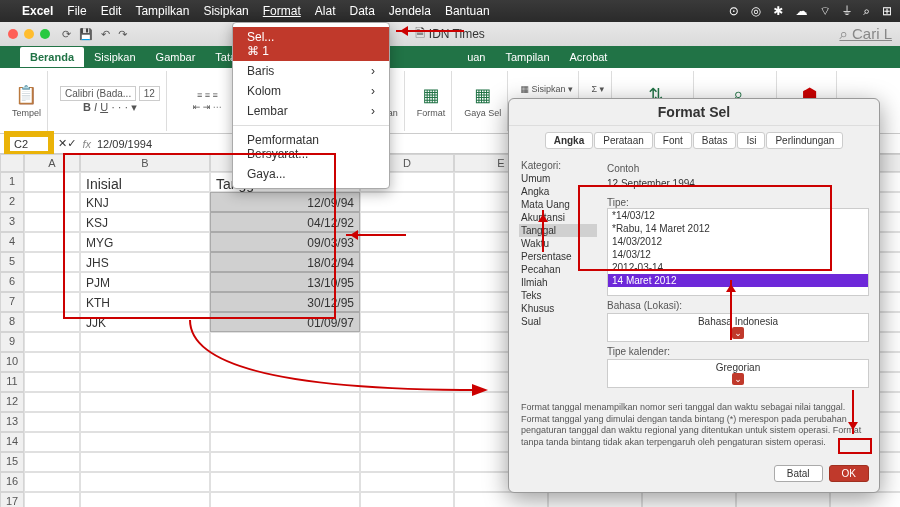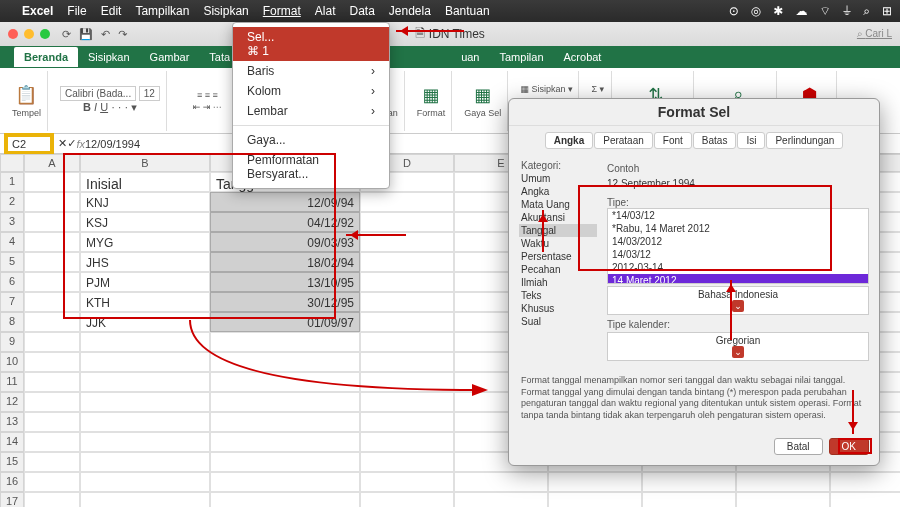--- a/index.html
+++ b/index.html
@@ -12,37 +12,37 @@
     .menubar .right { margin-left: auto; display: flex; gap: 12px; align-items: center; }
     .menubar .right span { font-size: 12px; }
     
     
     .titlebar { background: linear-gradient(#e8e8e8, #dadada); height: 24px; display: flex; align-items: center; padding: 0 8px; position: relative; }
     .traffic { display: flex; gap: 6px; }
     .traffic span { width: 10px; height: 10px; border-radius: 50%; display: block; }
     .traffic .r { background: #ff5f57; } .traffic .y { background: #ffbd2e; } .traffic .g { background: #28c940; }
     .titlebar .title { position: absolute; left: 50%; transform: translateX(-50%); display: flex; align-items: center; gap: 4px; font-size: 12px; color: #333; }
     .titlebar .qat { display: flex; gap: 8px; margin-left: 12px; color: #555; }
-    .titlebar .csearch { margin-left: auto; color: #888; font-size: 10px; text-decoration: underline; }
-    
-    
-    .ribbon-tabs { background: #217346; height: 22px; display: flex; align-items: center; padding-left: 14px; }
+    .titlebar .csearch { margin-left: auto; color: #888; font-size: 15px; text-decoration: underline; }
+    
+    
+    .ribbon-tabs { background: #217346; height: 22px; display: flex; align-items: center; padding-left: 20px; }
     .ribbon-tabs span { color: #fff; padding: 4px 10px; font-size: 11px; cursor: pointer; }
     .ribbon-tabs .active { background: #fff; color: #217346; font-weight: 600; border-radius: 2px 2px 0 0; }
     
     
     .ribbon { background: #fff; height: 66px; border-bottom: 1px solid #ccc; display: flex; align-items: center; padding: 4px 6px; gap: 6px; }
     .rgroup { display: flex; flex-direction: column; align-items: center; gap: 2px; font-size: 9px; color: #555; border-right: 1px solid #ddd; padding: 0 6px; height: 60px; justify-content: center; }
     .rgroup .icon { font-size: 18px; color: #217346; }
     .fontbox { border: 1px solid #ccc; padding: 1px 4px; font-size: 10px; background: #fff; }
     
     
     .fbar { height: 20px; border-bottom: 1px solid #ccc; display: flex; align-items: center; font-size: 11px; }
-    .fbar .nbox { border: 4px solid #eab308; padding: 1px 4px; width: 50px; margin: 0 4px; }
-    .fbar .fx { color: #888; font-style: italic; margin: 0 0; }
+    .fbar .nbox { border: 6px solid #eab308; padding: 1px 4px; width: 50px; margin: 0 4px; }
+    .fbar .fx { color: #888; font-style: italic; margin: 0 6px; }
     
     
     .grid { display: grid; grid-template-columns: 24px 56px 130px 150px 94px 94px 94px 94px 94px 94px; font-size: 12px; }
     .ch, .rh { background: #f0f0f0; border: 1px solid #d4d4d4; text-align: center; padding: 2px; color: #555; font-size: 11px; }
     .cell { border: 1px solid #e0e0e0; padding: 3px 5px; height: 20px; background: #fff; }
     .cell.sel { background: #d0d0d0; border-color: #aaa; text-align: right; }
     .cell.head { font-size: 14px; }
     
     
     .hl-red { position: absolute; border: 2px solid #c00; pointer-events: none; }
@@ -64,21 +64,21 @@
     .dialog .dtitle { text-align: center; font-size: 14px; font-weight: 600; padding: 5px; border-bottom: 1px solid #ddd; }
     .dialog .tabs { display: flex; justify-content: center; gap: 1px; padding: 6px; }
     .dialog .tabs span { padding: 2px 8px; border: 1px solid #ccc; background: #fff; border-radius: 3px; font-size: 10px; }
     .dialog .tabs .act { background: #fff; font-weight: 600; }
     .dialog .body { display: flex; padding: 4px 10px; gap: 10px; }
     .dialog .catcol { width: 78px; }
     .dialog .catcol div { padding: 1px 2px; cursor: pointer; }
     .dialog .catcol .sel { background: #d0d0d0; }
     .dialog .rcol { flex: 1; }
     .dialog .rcol .lbl { font-size: 10px; color: #555; margin-top: 4px; }
-    .dialog .listbox { border: 1px solid #ccc; background: #fff; height: 76px; overflow: auto; }
+    .dialog .listbox { border: 1px solid #ccc; background: #fff; height: 88px; overflow: auto; }
     .dialog .listbox div { padding: 1px 4px; }
     .dialog .listbox .sel { background: #6d28d9; color: #fff; }
     .dialog .combo { border: 1px solid #ccc; background: #fff; padding: 2px 4px; display: flex; justify-content: space-between; align-items: center; margin-top: 2px; flex-direction: column; }
     .dialog .combo .dd { color: #fff; background: #c0392b; border-radius: 2px; width: 12px; height: 12px; text-align: center; line-height: 12px; font-size: 9px;}
     .dialog .desc { font-size: 9px; color: #555; padding: 10px 12px; line-height: 1.3; }
     .dialog .btns { display: flex; justify-content: flex-end; gap: 6px; padding: 6px 10px 10px; }
     .dialog .btn { border: 1px solid #aaa; padding: 2px 12px; border-radius: 3px; background: #fff; cursor: pointer; font-size: 10px; }
     .dialog .btn.ok { background: #c0392b; border-color: #a03020; color: #fff; }
     
     
@@ -433,24 +433,24 @@
   <div class="item">
       <span>Kolom</span>
       <span>›</span>
     </div>
   <div class="item">
       <span>Lembar</span>
       <span>›</span>
     </div>
   <div class="sep"></div>
   <div class="item">
+      <span>Pemformatan Bersyarat...</span>
+    </div>
+  <div class="item">
       <span>Gaya...</span>
-    </div>
-  <div class="item">
-      <span>Pemformatan Bersyarat...</span>
     </div>
 </div>
 
 <div class="dialog">
   <div class="dtitle">Format Sel</div>
   <div class="tabs">
     <span class="act">Angka</span>
     <span>Perataan</span>
     <span>Font</span>
     <span>Batas</span>
@@ -478,20 +478,21 @@
       <div style="padding:4px 0">12 September 1994</div>
       <div class="lbl">Tipe:</div>
       <div class="listbox">
         <div>*14/03/12</div>
         <div>*Rabu, 14 Maret 2012</div>
         <div>14/03/2012</div>
         <div>14/03/12</div>
         <div>2012-03-14</div>
         <div class="sel">14 Maret 2012</div>
       </div>
+      <div class="lbl">Bahasa (Lokasi):</div>
       <div class="combo">
           <span>Bahasa Indonesia</span>
           <span class="dd">⌄</span>
         </div>
       <div class="lbl">Tipe kalender:</div>
       <div class="combo">
           <span>Gregorian</span>
           <span class="dd">⌄</span>
         </div>
     </div>

